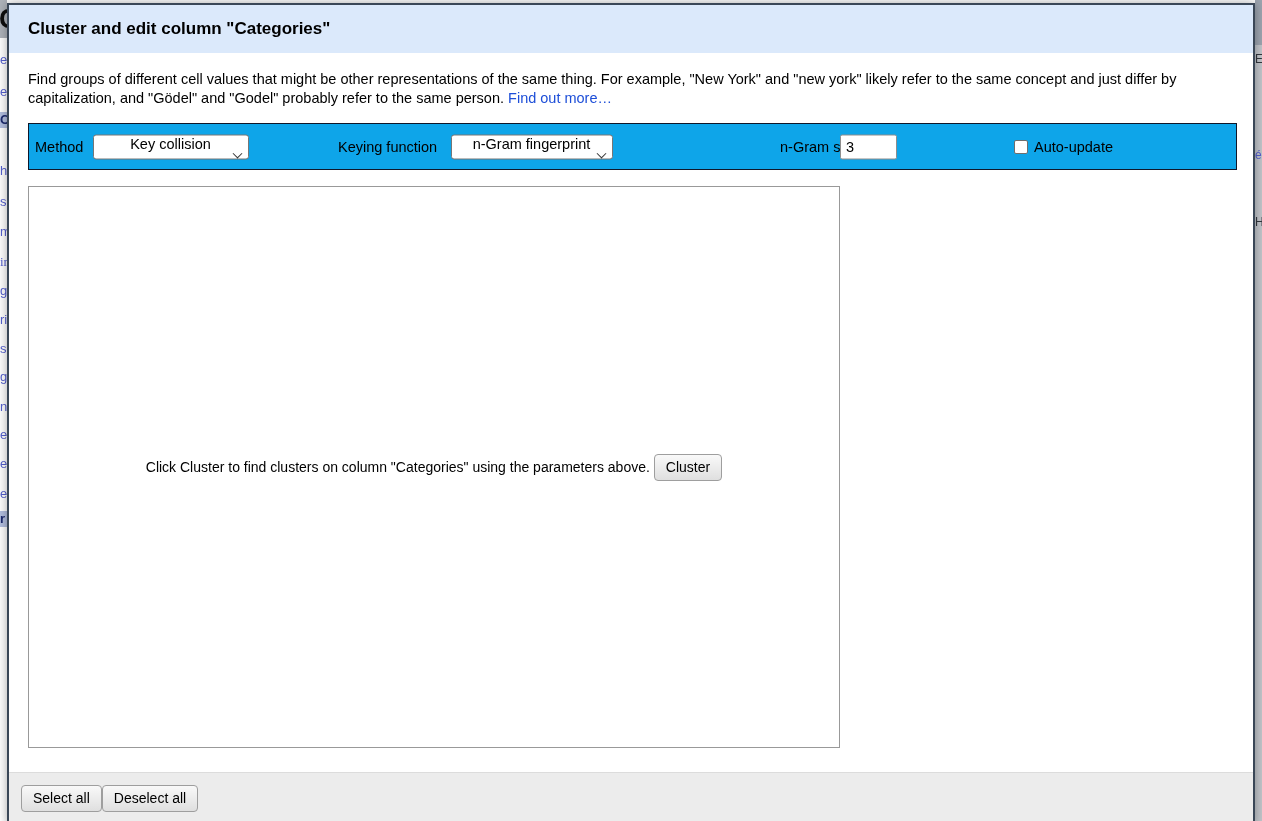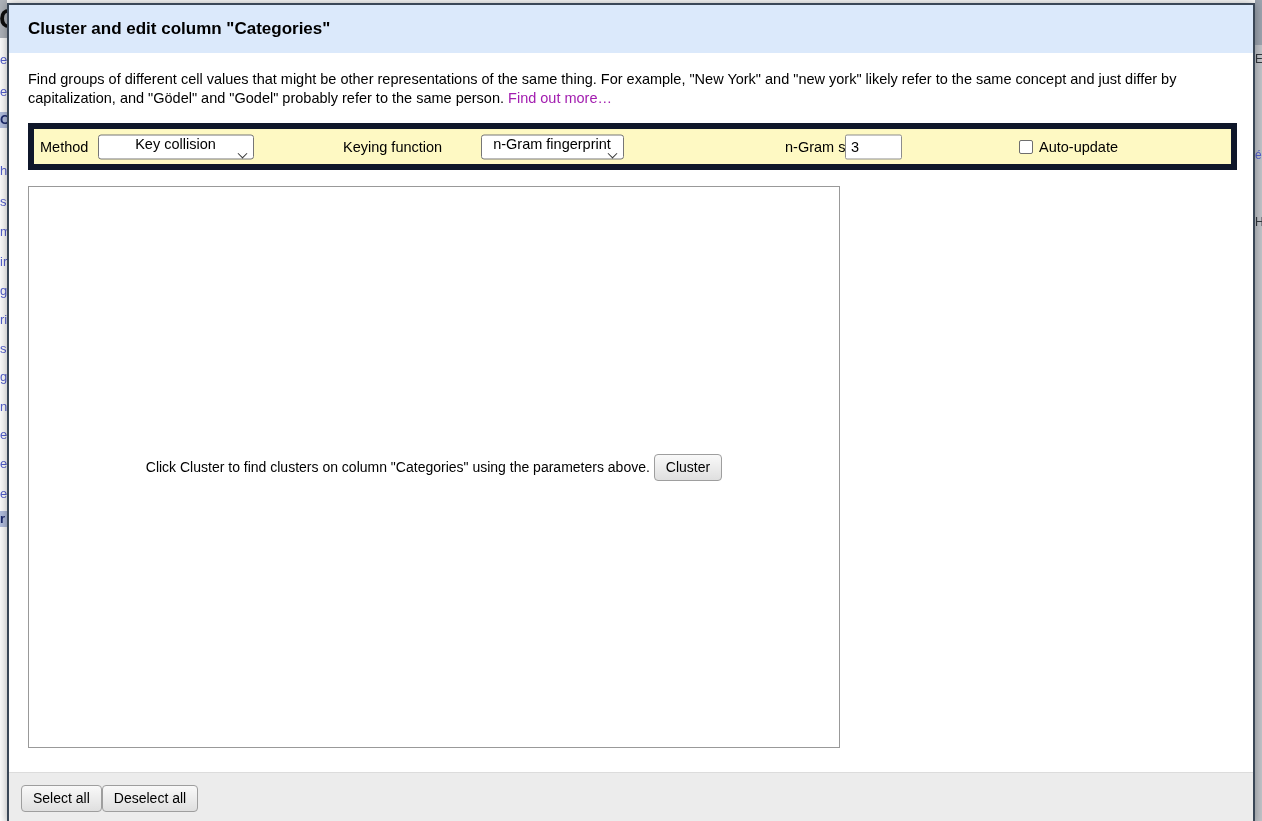--- a/index.html
+++ b/index.html
@@ -21,25 +21,25 @@
   .rfrag { position:absolute; left:0; font-size:12px; color:#33383f; white-space:nowrap; }
   .rfrag.blue { color:#5560cf; }
 
   
   .dialog { position:absolute; left:7px; top:3px; width:1248px; height:822px;
     background:#ffffff; border:2px solid #3a4757; z-index:5;
     box-shadow:0 0 10px rgba(0,0,0,0.35); }
   .titlebar { height:48px; background:#dbe9fb; display:flex; align-items:center;
     padding-left:19px; font-size:17px; font-weight:bold; color:#000; }
   .desc { margin:17px 24px 0 19px; width:1198px; font-size:14.5px; line-height:19px; color:#000; }
-  .desc a { color:#a21caf; text-decoration:none; cursor:pointer; }
+  .desc a { color:#1d4ed8; text-decoration:none; cursor:pointer; }
 
   
   .toolbar { position:relative; margin:15px 1px 0 19px; width:1209px; height:47px;
-    background:#fef9c3; border:6px solid #0f172a; font-size:14.5px; }
+    background:#0ea5e9; border:1px solid #0f172a; font-size:14.5px; }
   .tb-item { position:absolute; top:50%; transform:translateY(-50%); white-space:nowrap; }
   .select { position:absolute; top:50%; transform:translateY(-50%); height:25px;
     background:#ffffff; border:1px solid #767676; border-radius:3px;
     display:flex; align-items:center; padding:0 7px 0 6px; font-size:14.5px; cursor:default;flex-direction:column; }
   .chev { width:7px; height:7px; border-right:1.7px solid #333; border-bottom:1.7px solid #333;
     transform:rotate(45deg) translate(-1px,-1px); margin-left:auto; flex:0 0 auto; }
   .txtinput { position:absolute; top:50%; transform:translateY(-50%); height:25px;
     border:1px solid #8d8d8d; border-radius:2px; background:#fff; font-size:14.5px;
     padding:0 5px; font-family:inherit; }
   .checkbox { position:absolute; top:50%; transform:translateY(-50%); width:14px; height:14px;
@@ -68,21 +68,21 @@
 <div class="bg-left-strip">
   <div class="bg-left-top">
     <span class="bg-corner-letter">C</span>
   </div>
 <span class="frag" style="top: 52px;">e</span>
     <span class="frag" style="top: 84px;">es</span>
     <span class="frag hl" style="top: 112px;">C</span>
     <span class="frag" style="top: 163px;">h</span>
     <span class="frag" style="top: 194px;">s</span>
     <span class="frag" style="top: 224px;">m</span>
-    <span class="frag" style="top: 254px;">ir</span>
+    <span class="frag" style="top: 254px; font-family: Liberation Serif, serif;">ir</span>
     <span class="frag" style="top: 283px;">g</span>
     <span class="frag" style="top: 312px;">ria</span>
     <span class="frag" style="top: 341px;">s |</span>
     <span class="frag" style="top: 369px;">g</span>
     <span class="frag" style="top: 399px;">ni</span>
     <span class="frag" style="top: 427px;">es</span>
     <span class="frag" style="top: 456px;">es</span>
     <span class="frag" style="top: 486px;">er</span>
     <span class="frag hl" style="top: 511px;">r</span>
   </div>
@@ -101,21 +101,21 @@
   <p class="desc"><span>Find groups of different cell values that might be other representations of the same thing. For example, "New York" and "new york" likely refer to the same concept and just differ by capitalization, and "Gödel" and "Godel" probably refer to the same person. </span><a>Find out more…</a></p>
 
   <div class="toolbar">
     <span class="tb-item" style="left:6px">Method</span>
     <div class="select" style="left:64px; width:156px">
       <span>Key collision</span>
       <span class="chev"></span>
     </div>
 
     <span class="tb-item" style="left:309px">Keying function</span>
-    <div class="select" style="left:447px; width:143px">
+    <div class="select" style="left:422px; width:162px">
       <span>n-Gram fingerprint</span>
       <span class="chev"></span>
     </div>
 
     <span class="tb-item" style="left:751px">n-Gram size</span>
     <input class="txtinput" style="left: 811px; width: 57px;" value="3">
 
     <span class="checkbox" style="left:985px"></span>
     <span class="tb-item" style="left:1005px">Auto-update</span>
   </div>

